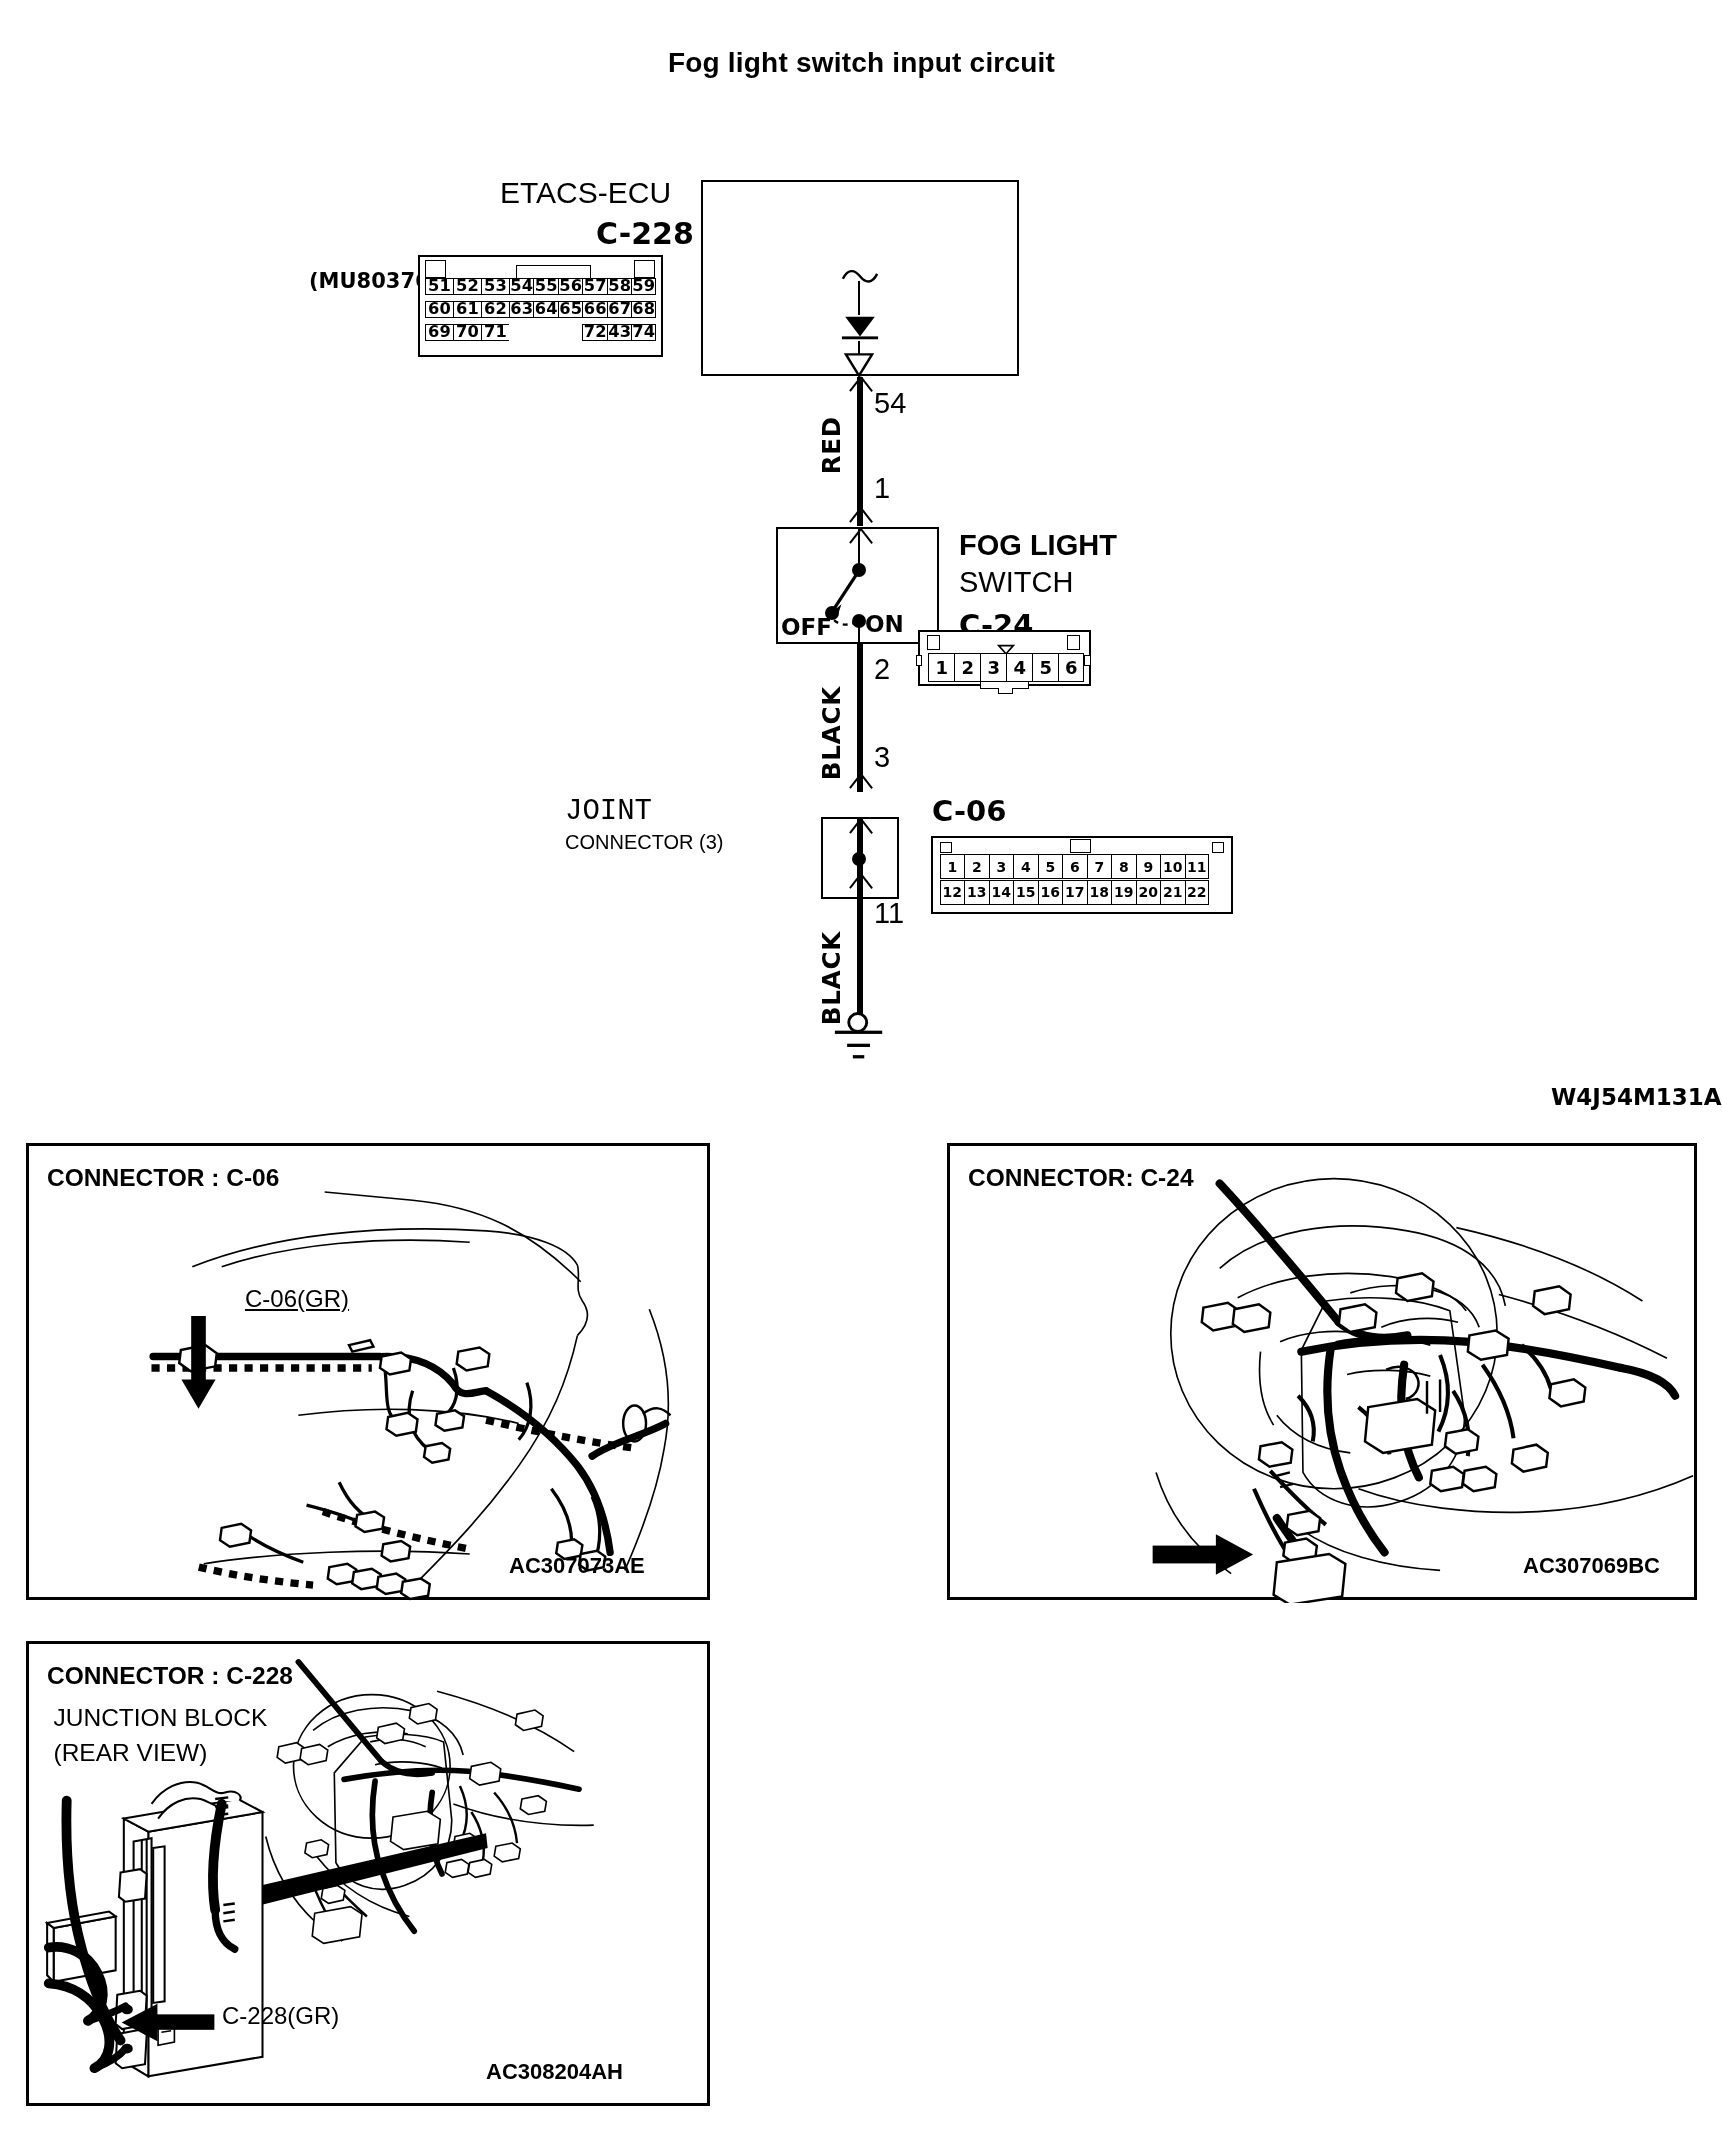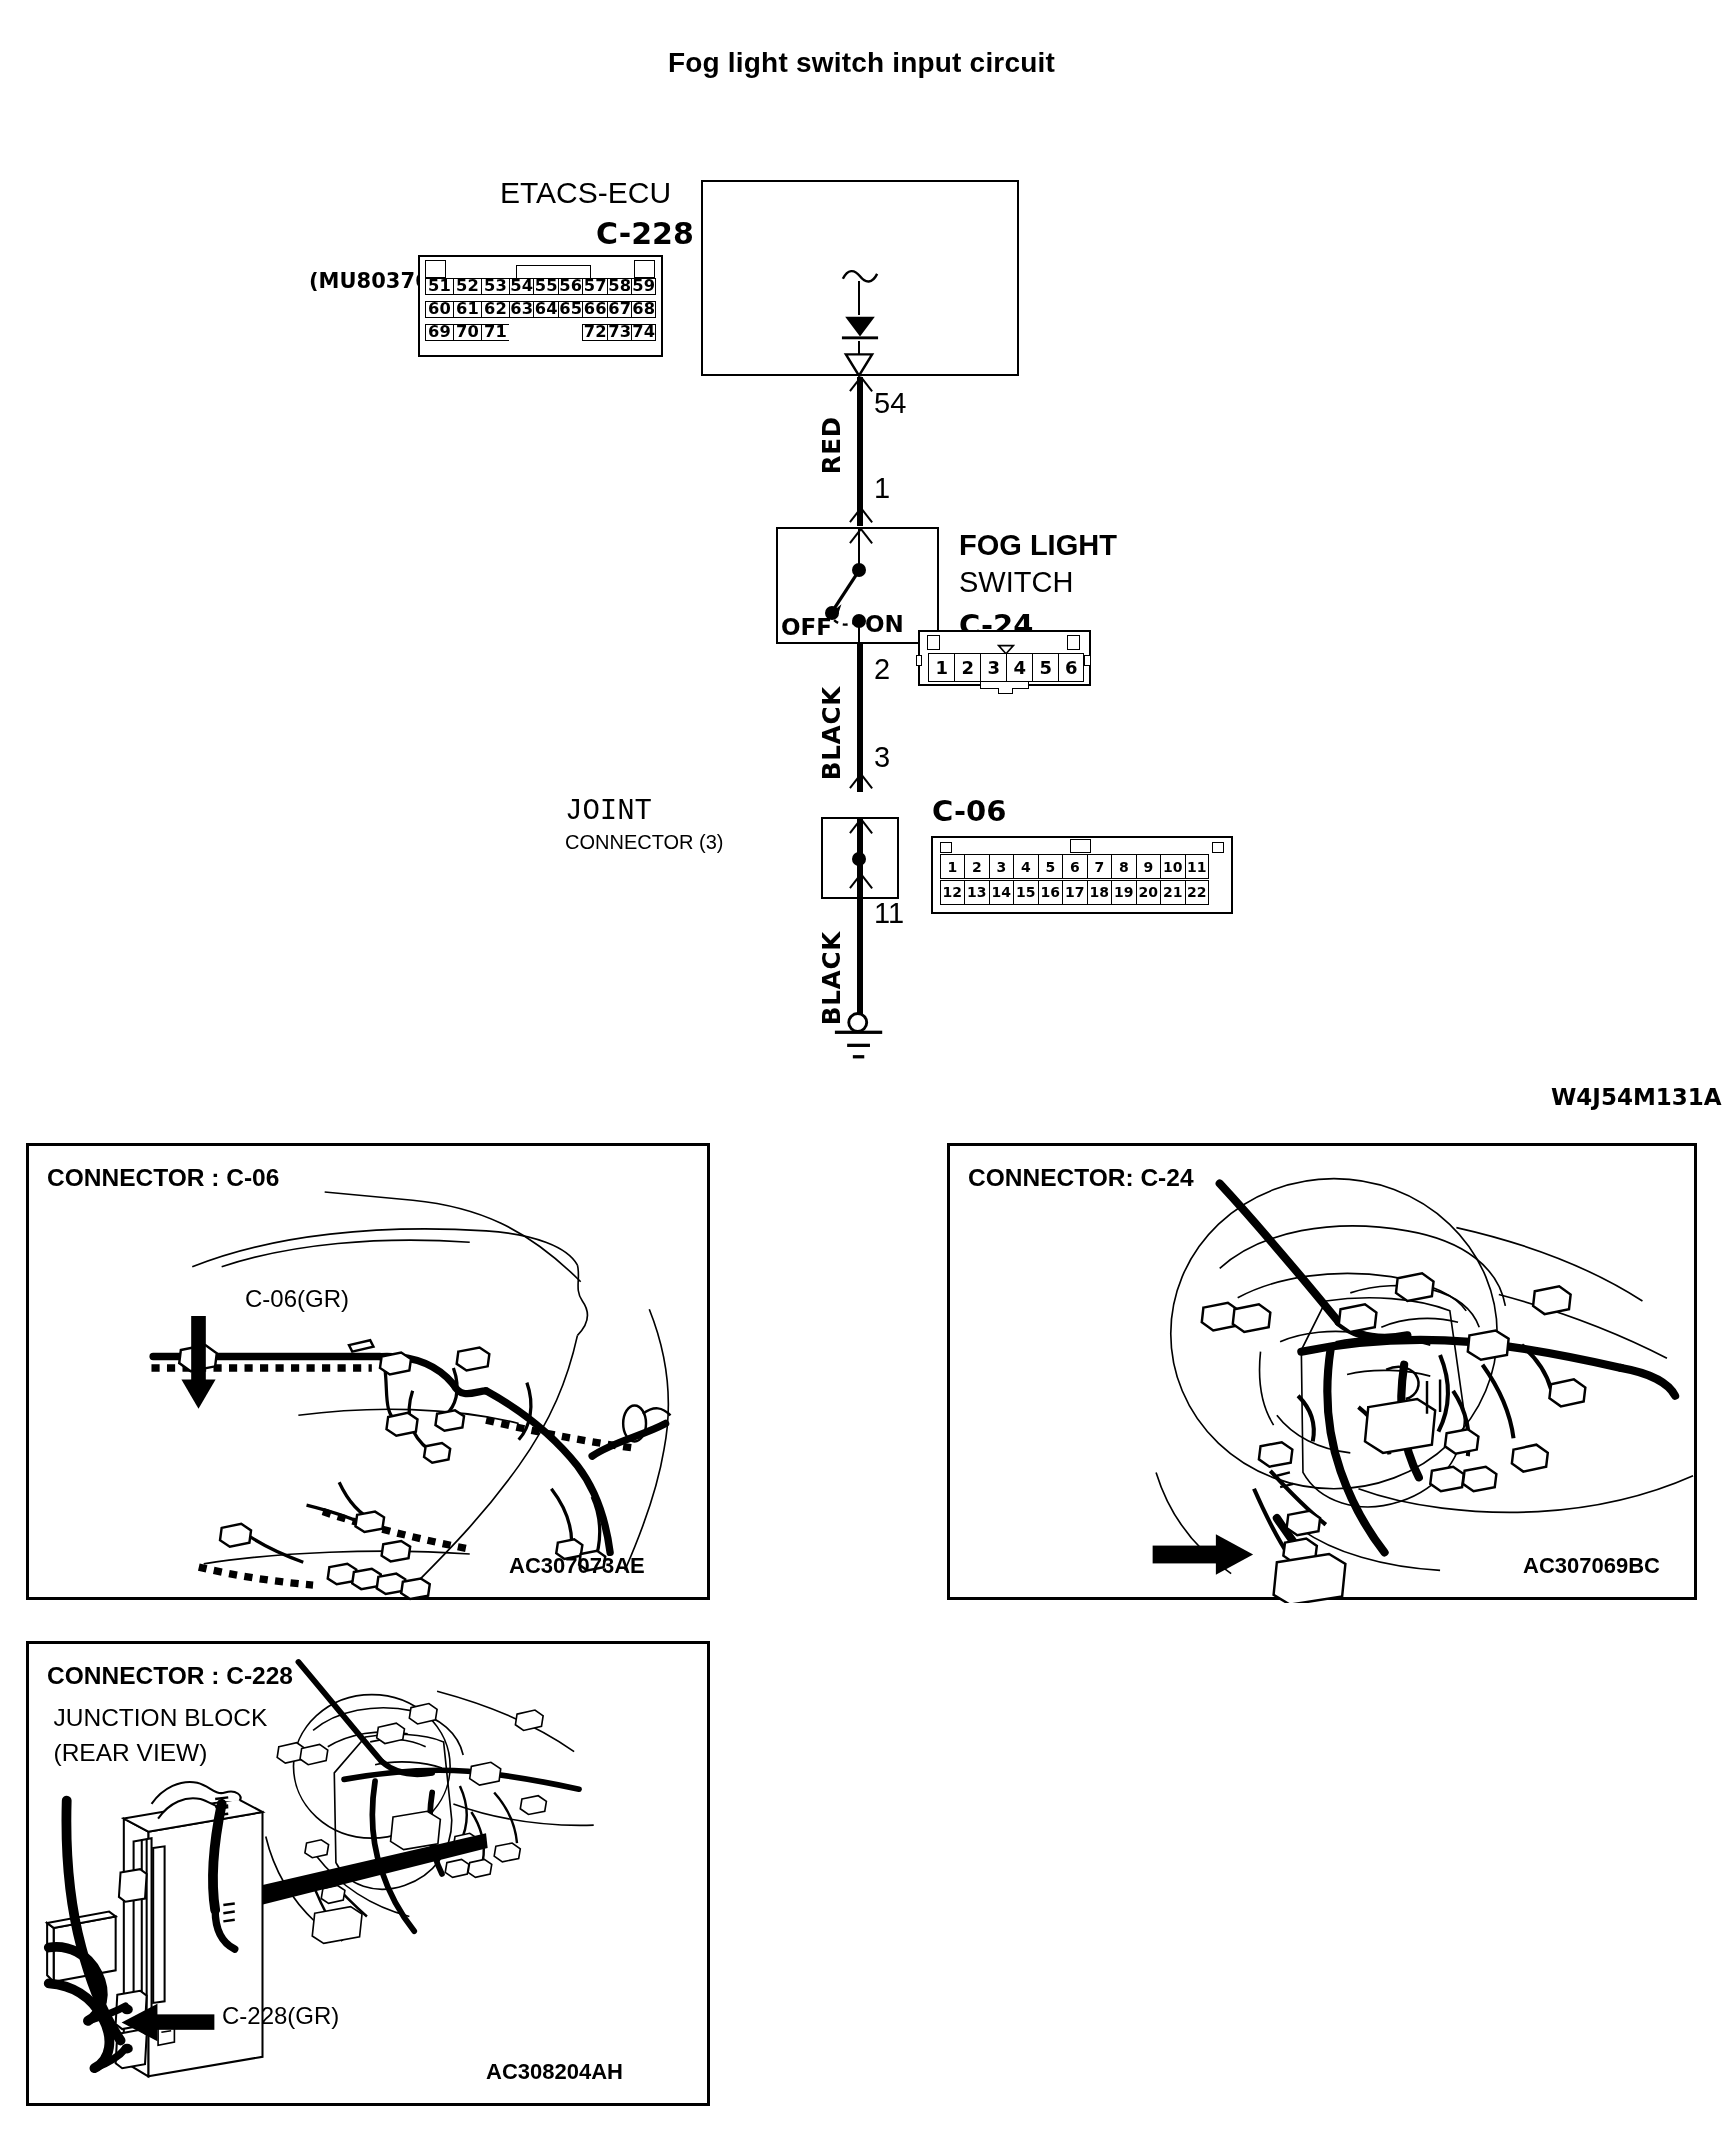--- a/index.html
+++ b/index.html
@@ -111,21 +111,21 @@
         <div class="pincell" style="width: 24.5px;">68</div>
       </div>
     <div class="pinrow" style="top:67px;">
         <div class="pincell" style="width: 28px;">69</div>
         <div class="pincell" style="width: 28px;">70</div>
         <div class="pincell" style="width: 28px;">71</div>
         <div class="pincell gap" style="width: 24.5px;"></div>
         <div class="pincell gap" style="width: 24.5px;"></div>
         <div class="pincell gap" style="width: 24.5px;"></div>
         <div class="pincell" style="width: 24.5px;">72</div>
-        <div class="pincell" style="width: 24.5px;">73</div>
+        <div class="pincell" style="width: 24.5px;">43</div>
         <div class="pincell" style="width: 24.5px;">74</div>
       </div>
   </div>
 
   <div class="abs boxline" style="left:701px;top:180px;width:318px;height:196px;"></div>
 
   <svg class="abs" style="left:841px;top:269px;" width="38" height="14.7" viewBox="0 0 46 18">
     <path d="M2,12 C8,0 16,0 23,9 C30,18 38,18 44,6" fill="none" stroke="#000" stroke-width="3"></path>
   </svg>
   <div class="abs vline" style="left:858px;top:281px;height:34px;"></div>
@@ -342,21 +342,21 @@
     <g fill="none" stroke="#000" stroke-width="3">
       <ellipse cx="742" cy="340" rx="14" ry="22"></ellipse>
       <path d="M752,328 C766,318 776,320 786,330"></path>
     </g>
 
     <g fill="#fff" stroke="#000" stroke-width="3">
       <path d="M392,244 l26,-6 l4,8 l-26,6 z"></path>
     </g>
   </svg>
 
-  <div class="abs arrow-label" style="left:216px;top:139px;">C-06(GR)</div>
+  <div class="abs arrow-label" style="left:216px;top:139px;text-decoration:underline;">C-06(GR)</div>
   <svg class="abs" style="left:149px;top:170px;" width="41" height="96" viewBox="0 0 50 118">
     <rect x="16" y="0" width="18" height="82" fill="#000"></rect>
     <polygon points="4,78 46,78 25,114" fill="#000"></polygon>
   </svg>
 
   <div class="abs panel-code" style="left:480px;top:407px;">AC307073AE</div>
 </div>
 
 <div class="abs panel" style="left:947px;top:1143px;width:750px;height:457px;">
   <div class="abs panel-title" style="left:18px;top:18px;">CONNECTOR: C-24</div>

